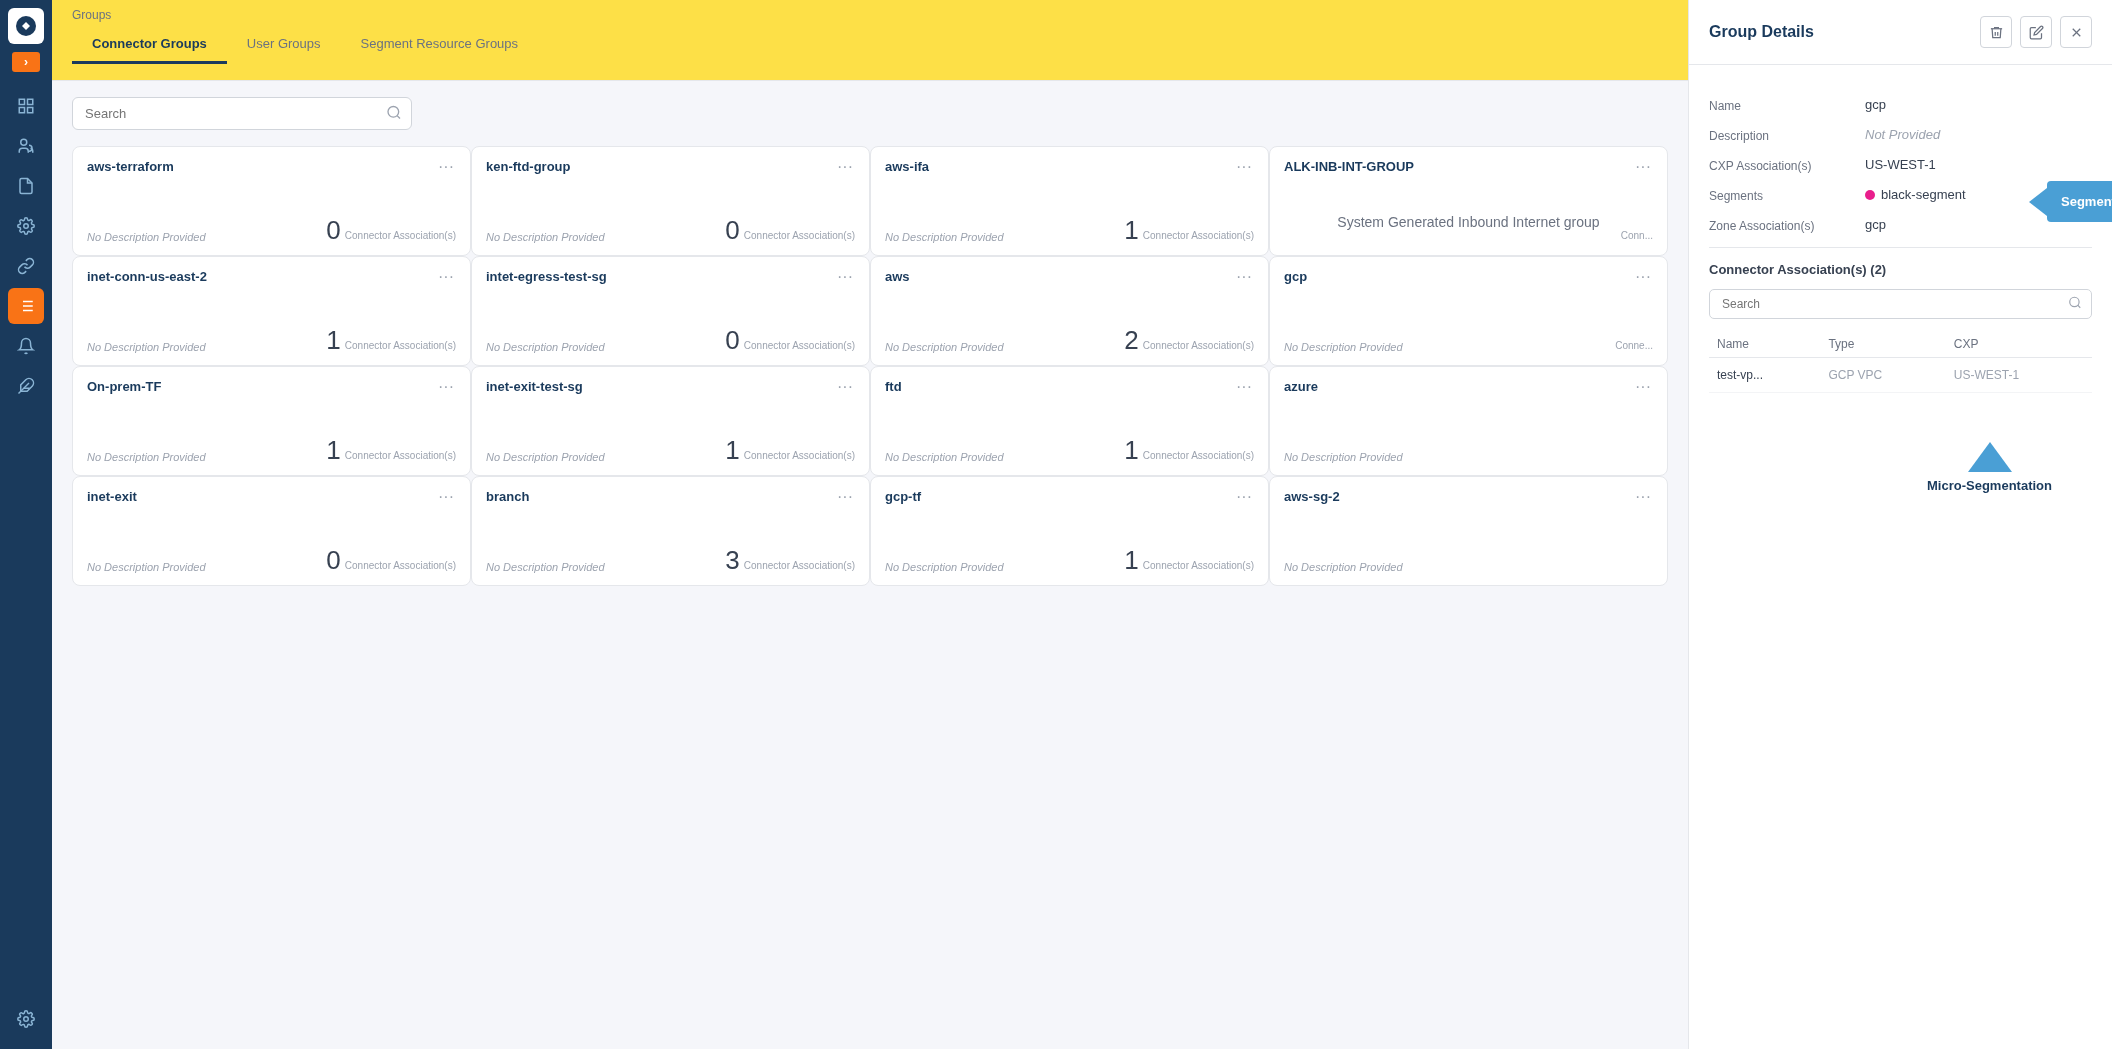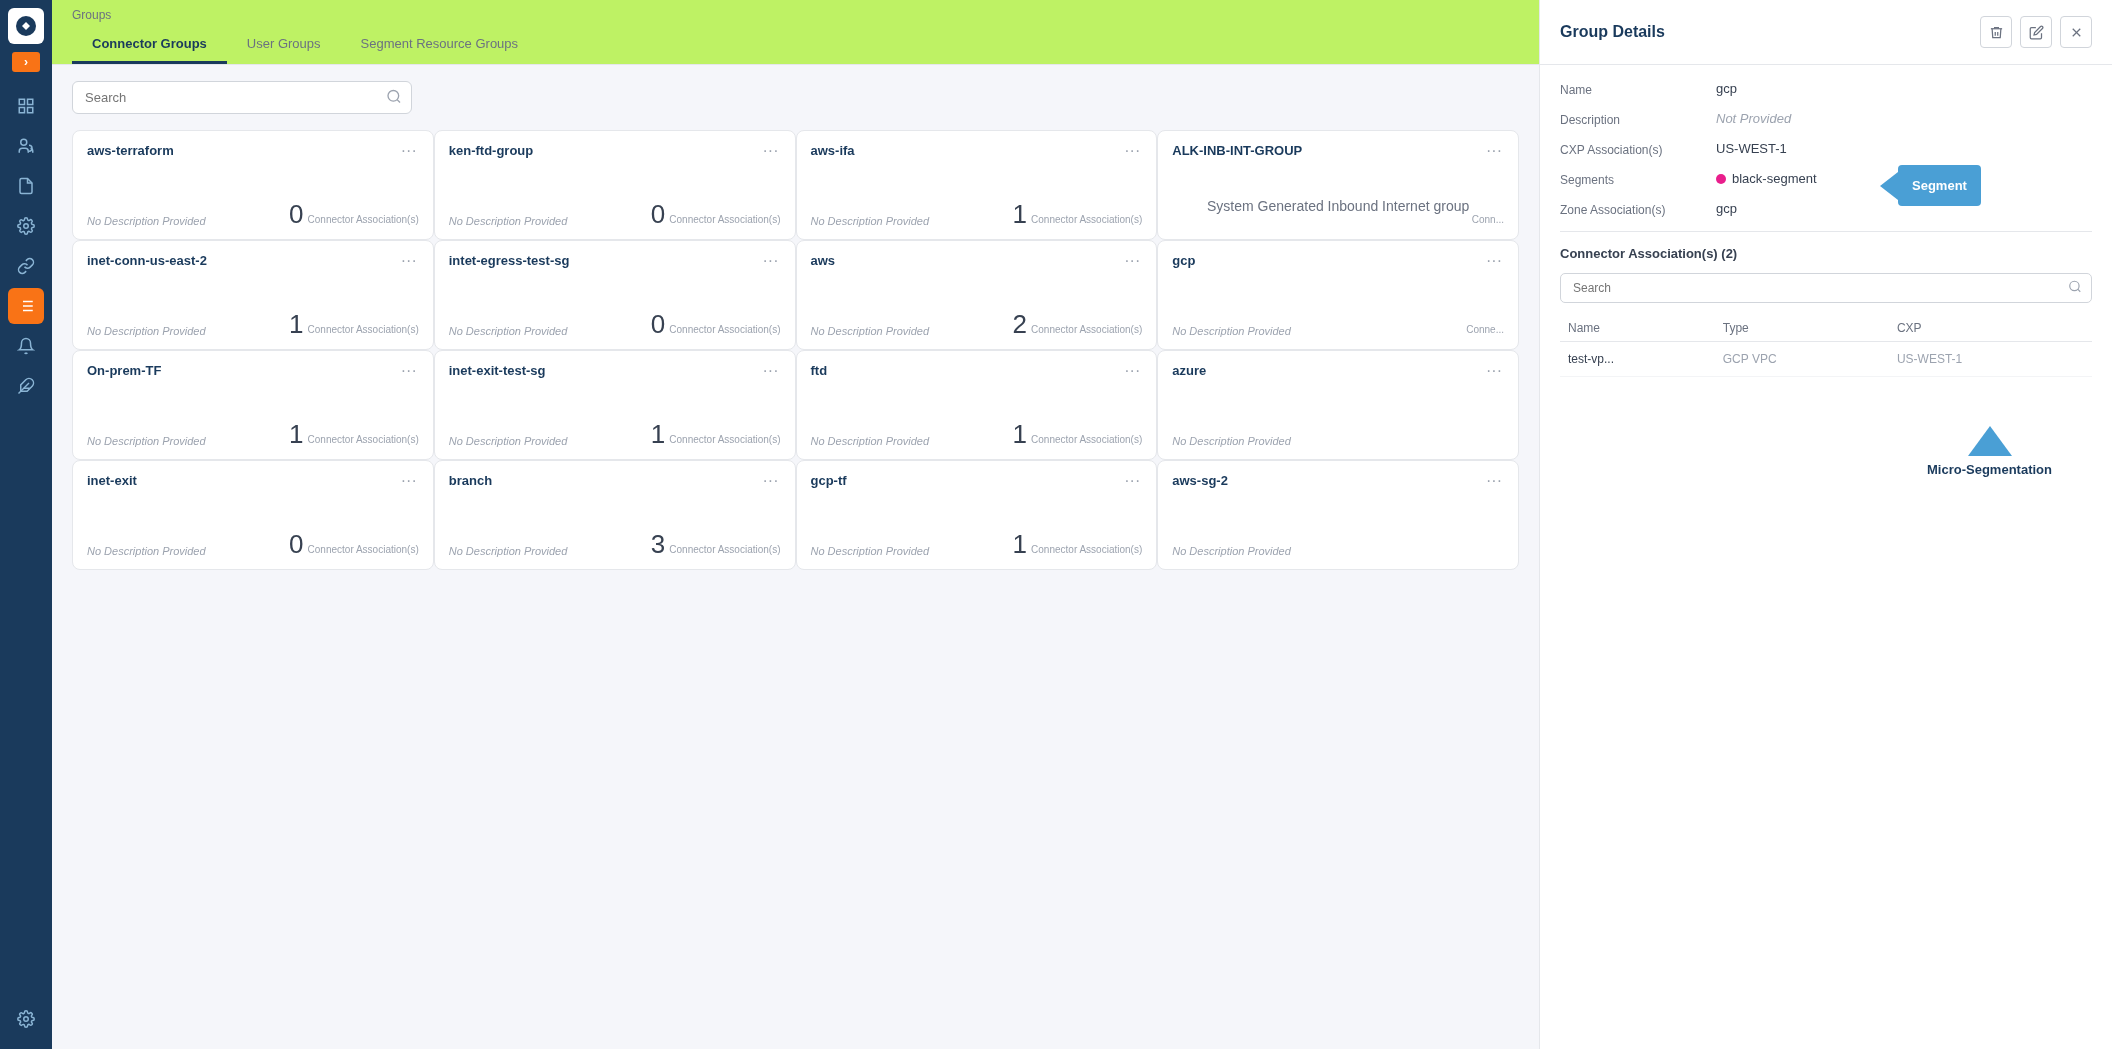--- a/index.html
+++ b/index.html
@@ -56,22 +56,22 @@
     .main-content {
       flex: 1;
       display: flex;
       flex-direction: column;
       overflow: hidden;
       min-width: 0;
     }
 
     
     .page-header {
-      background: #bef264;
-      padding: 8px 20px 0 20px;
+      background: #fde047;
+      padding: 8px 20px 16px 20px;
       border-bottom: 1px solid #e5e7eb;
     }
     .page-title-row {
       display: flex; align-items: center; gap: 8px;
       padding-bottom: 4px;
       color: #6b7280; font-size: 12px;
     }
     .tabs {
       display: flex; gap: 0;
     }
@@ -172,27 +172,28 @@
       font-size: 10px;
       color: #9ca3af;
       padding-bottom: 2px;
     }
     .card-footer {
       display: flex; justify-content: space-between; align-items: flex-end;
     }
 
     
     .right-panel {
-      width: 573px;
+      width: 424px;
       background: white;
       border-left: 1px solid #e5e7eb;
       display: flex;
       flex-direction: column;
       flex-shrink: 0;
       overflow: hidden;
+      gap: 16px;
     }
     .panel-header {
       display: flex; align-items: center; justify-content: space-between;
       padding: 16px 20px;
       border-bottom: 1px solid #e5e7eb;
     }
     .panel-title {
       font-size: 16px; font-weight: 600; color: #1a3a5c;
     }
     .panel-actions {

